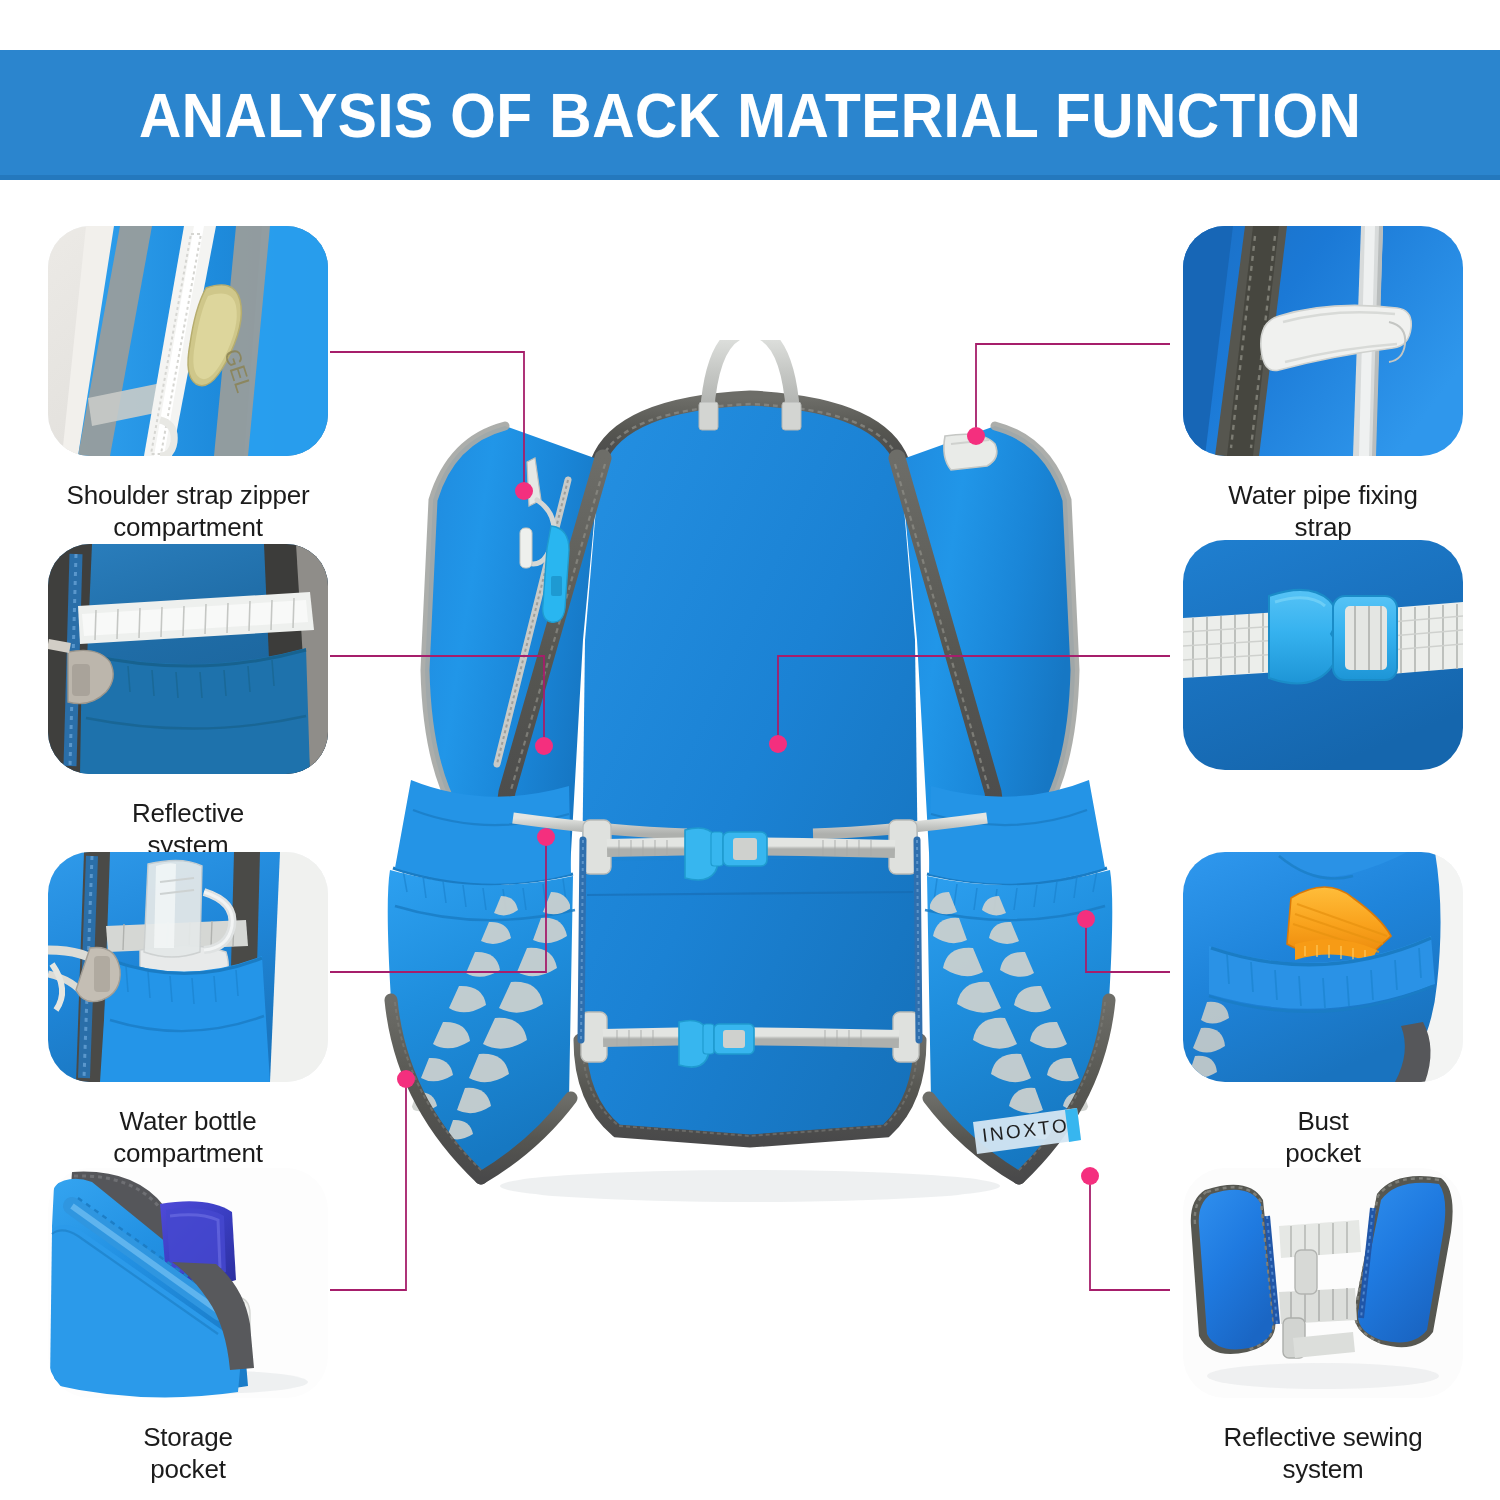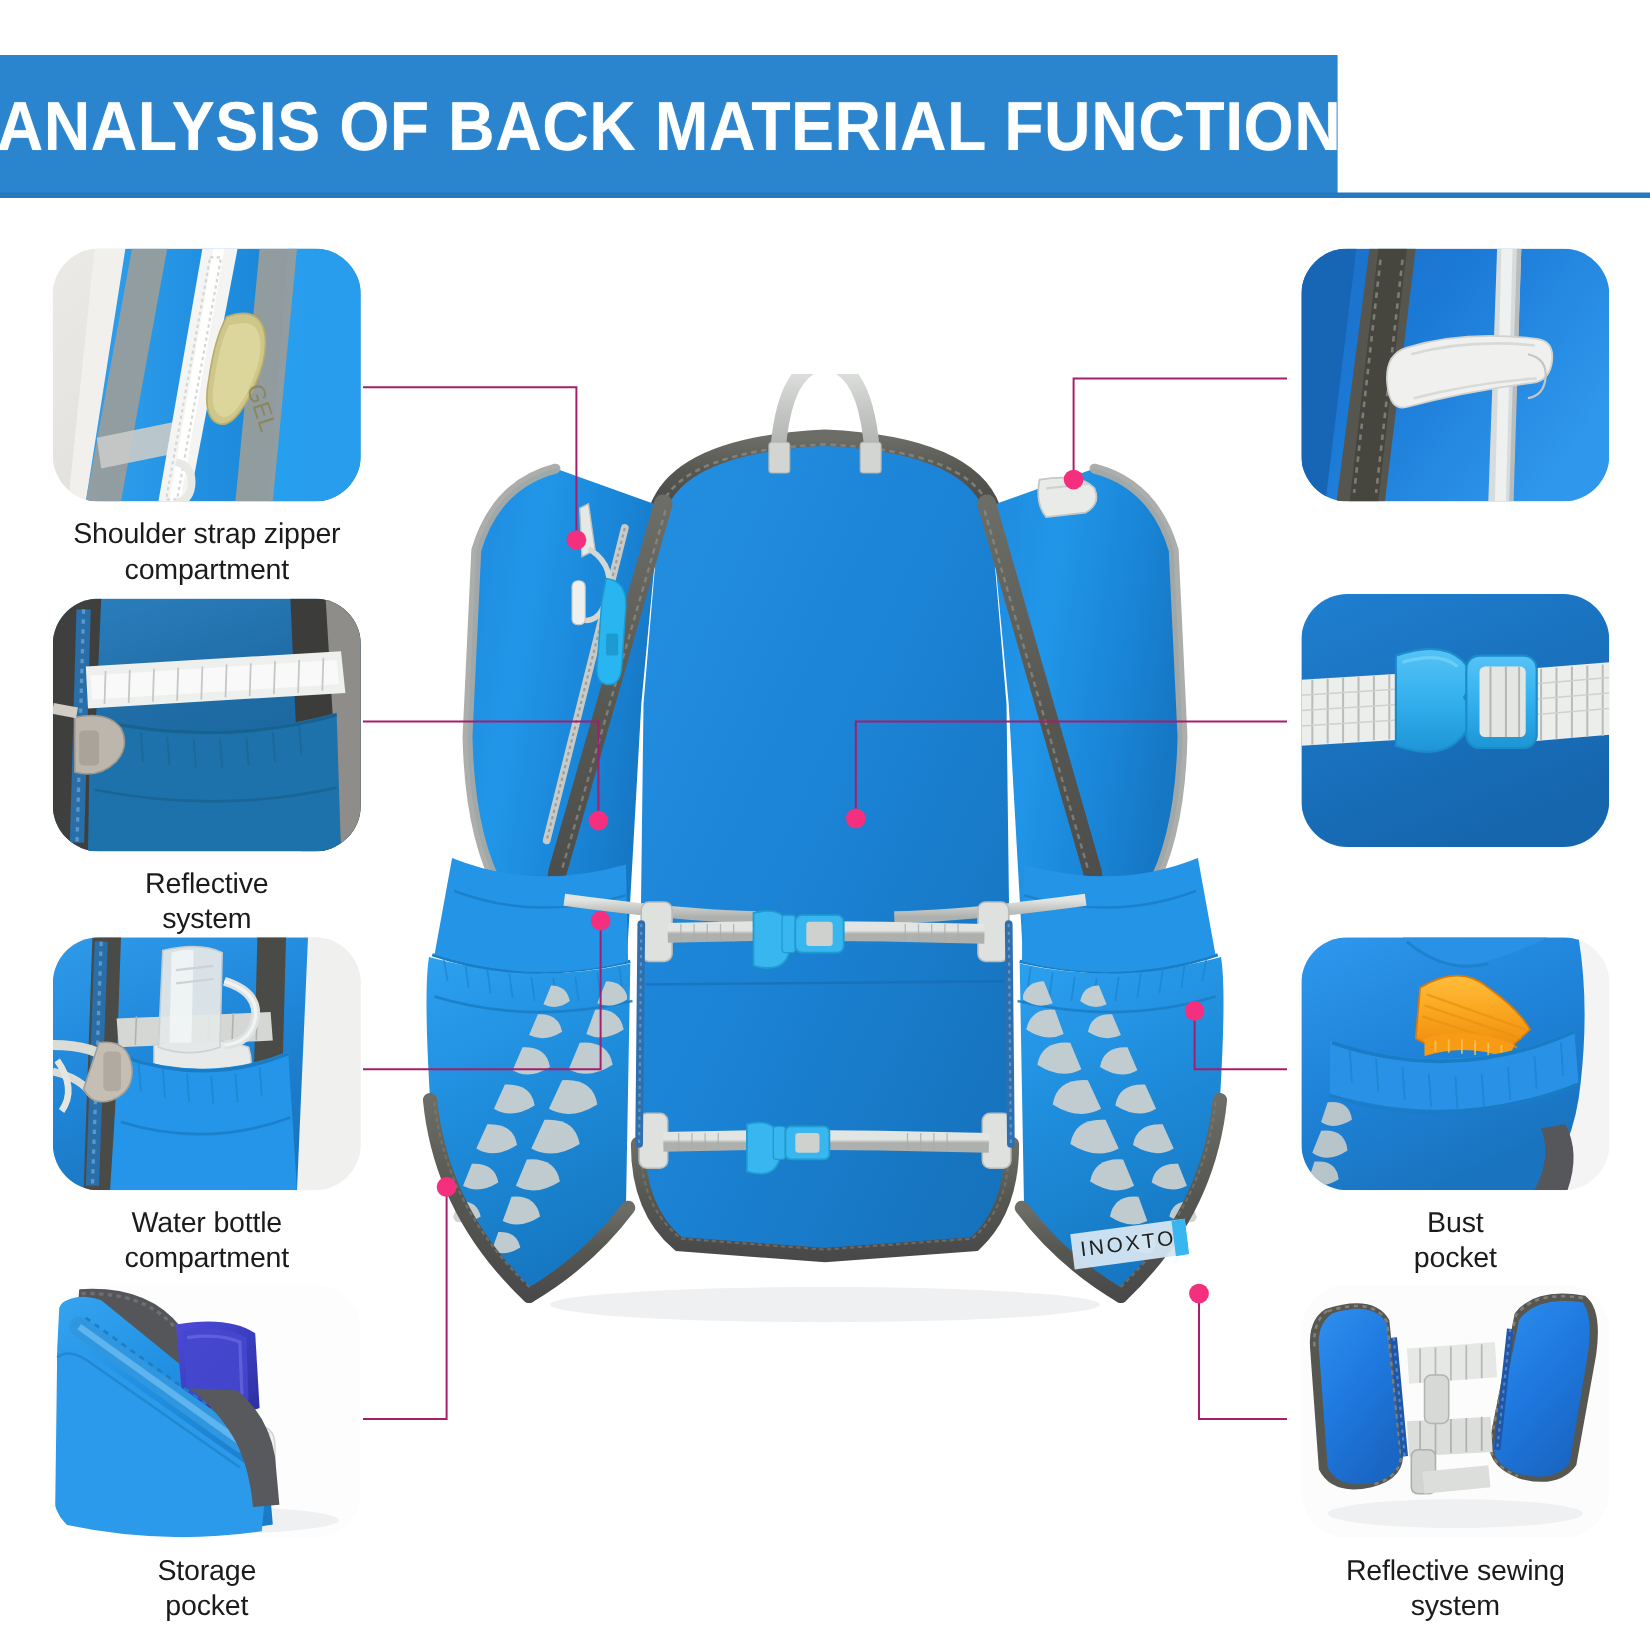--- a/index.html
+++ b/index.html
@@ -13,21 +13,21 @@
   #stage {
     position: relative;
     width: 1500px; height: 1500px;
     background: #ffffff;
   }
 
   
   .banner {
     position: absolute;
     left: 0; top: 50px;
-    width: 1216px; height: 130px;
+    width: 1500px; height: 130px;
     background: #2b85ce;
     display: flex;
     align-items: center;
     justify-content: center;
     overflow: hidden;
   }
   .banner-underline {
     position: absolute;
     left: 0; top: 175px;
     width: 1500px; height: 5px;
@@ -50,21 +50,21 @@
   }
   .thumb {
     position: relative;
     width: 280px; height: 230px;
     border-radius: 42px;
     overflow: hidden;
     background: #f2f4f6;
   }
   .thumb-inner { position: absolute; inset: 0; }
   .caption {
-    margin-top: 14px;
+    margin-top: 24px;
     text-align: center;
     font-size: 26px;
     line-height: 1.22;
     color: #1b1b1b;
     letter-spacing: -0.2px;
   }
 
   
   .svg-layer {
     position: absolute;
@@ -562,20 +562,24 @@
         <path d="M178,0 L200,0 L192,230 L170,230 Z" fill="#d8dbdb"></path>
         <path d="M182,0 L192,0 L186,230 L176,230 Z" fill="#eff1f1"></path>
         <path d="M196,0 L200,0 L193,230 L189,230 Z" fill="#b9bdbd"></path>
 
         <path d="M96,90 q52,-16 118,-8 q16,2 14,20 q-2,18 -18,20 q-62,8 -114,22 q-16,4 -18,-22 q-2,-26 18,-32 Z" fill="#f0f1ef" stroke="#d0d2cf" stroke-width="1.6"></path>
         <path d="M100,96 q52,-14 112,-8" stroke="#d8dad7" stroke-width="2.4" fill="none"></path>
         <path d="M102,136 q56,-14 112,-18" stroke="#d8dad7" stroke-width="2.4" fill="none"></path>
         <path d="M206,96 q18,4 16,22 q-2,16 -16,18" fill="none" stroke="#c4c6c3" stroke-width="2"></path>
       </svg>
     </div>
+    <div class="caption">
+      <div>Water pipe fixing</div>
+      <div>strap</div>
+    </div>
   </div>
 
   <div class="callout" style="left:1183px; top:540px;">
     <div class="thumb">
       <svg class="thumb-inner" viewBox="0 0 280 230" preserveAspectRatio="xMidYMid slice">
         <defs>
           <linearGradient id="r2blue" x1="0" y1="0" x2="0.5" y2="1">
             <stop offset="0%" stop-color="#1f7fd0"></stop>
               <stop offset="50%" stop-color="#1a72bf"></stop>
               <stop offset="100%" stop-color="#1566ad"></stop>

